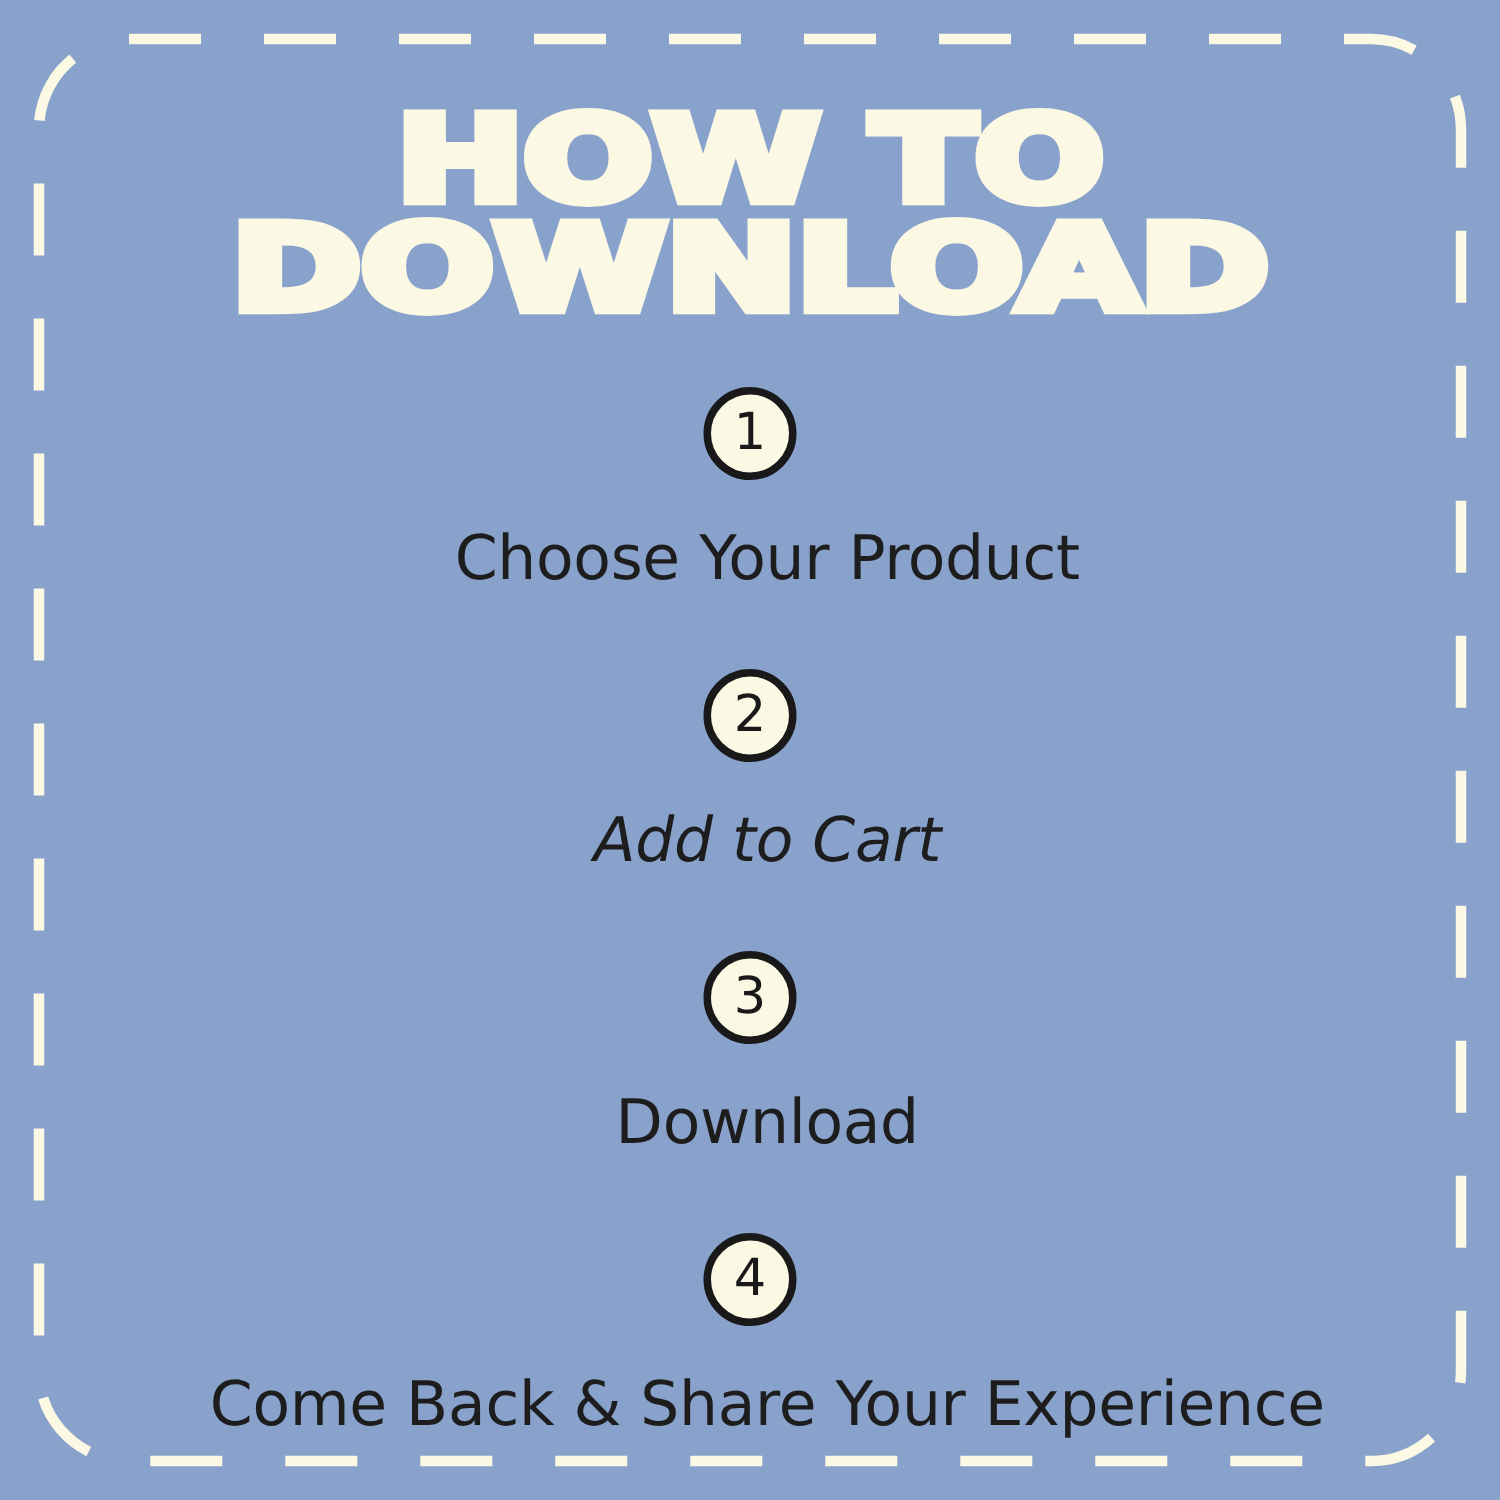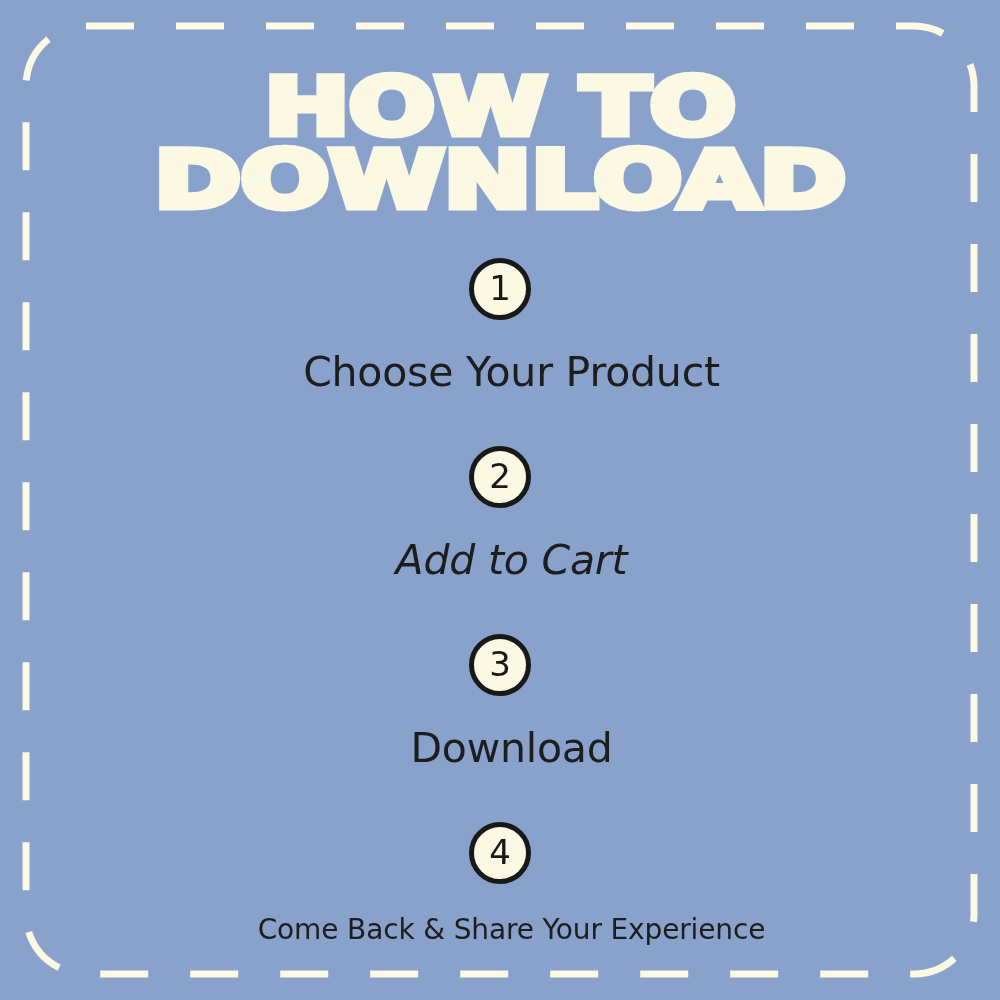--- a/index.html
+++ b/index.html
@@ -100,21 +100,21 @@
     font-weight: normal;
     letter-spacing: -0.005em;
     line-height: 1;
     white-space: nowrap;
     margin-top: 32px;
     padding-left: 23px;
   }
   .step-1 .step-label { font-size: 41px; }
   .step-2 .step-label { font-size: 41px; font-style: italic; }
   .step-3 .step-label { font-size: 41px; }
-  .step-4 .step-label { font-size: 28px; }
+  .step-4 .step-label { font-size: 41px; }
 
   .step-gap-1 { height: 53px; }
   .step-gap-2 { height: 53px; }
   .step-gap-3 { height: 53px; }
 </style>
 </head>
 <body>
 
 <div id="poster">
 

